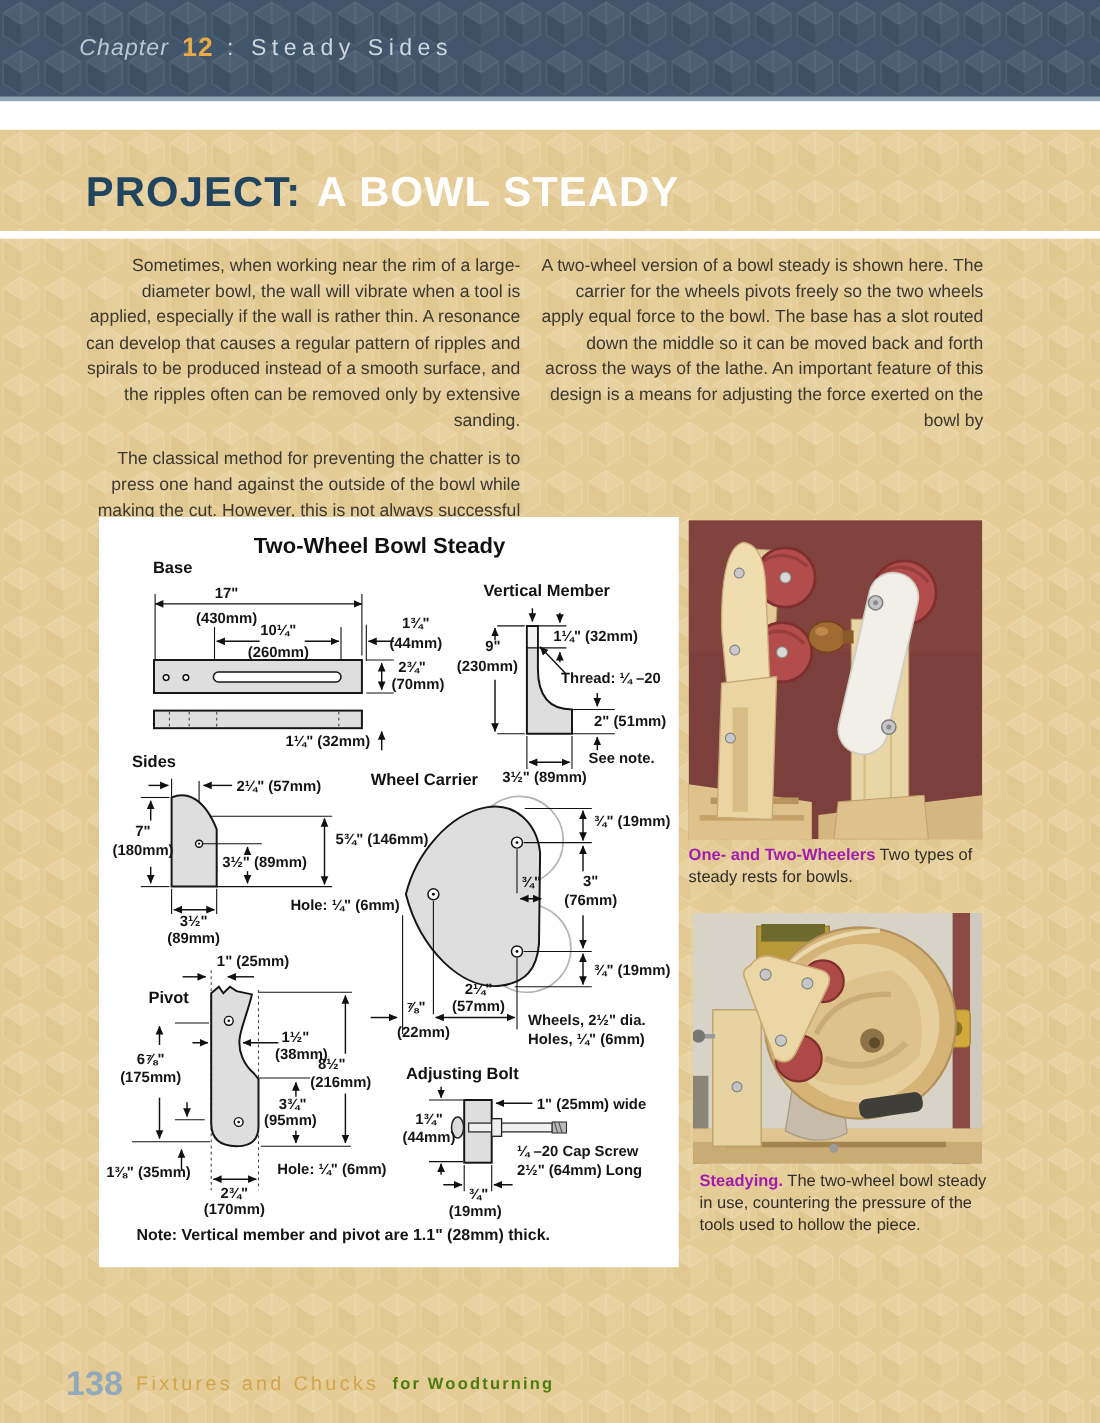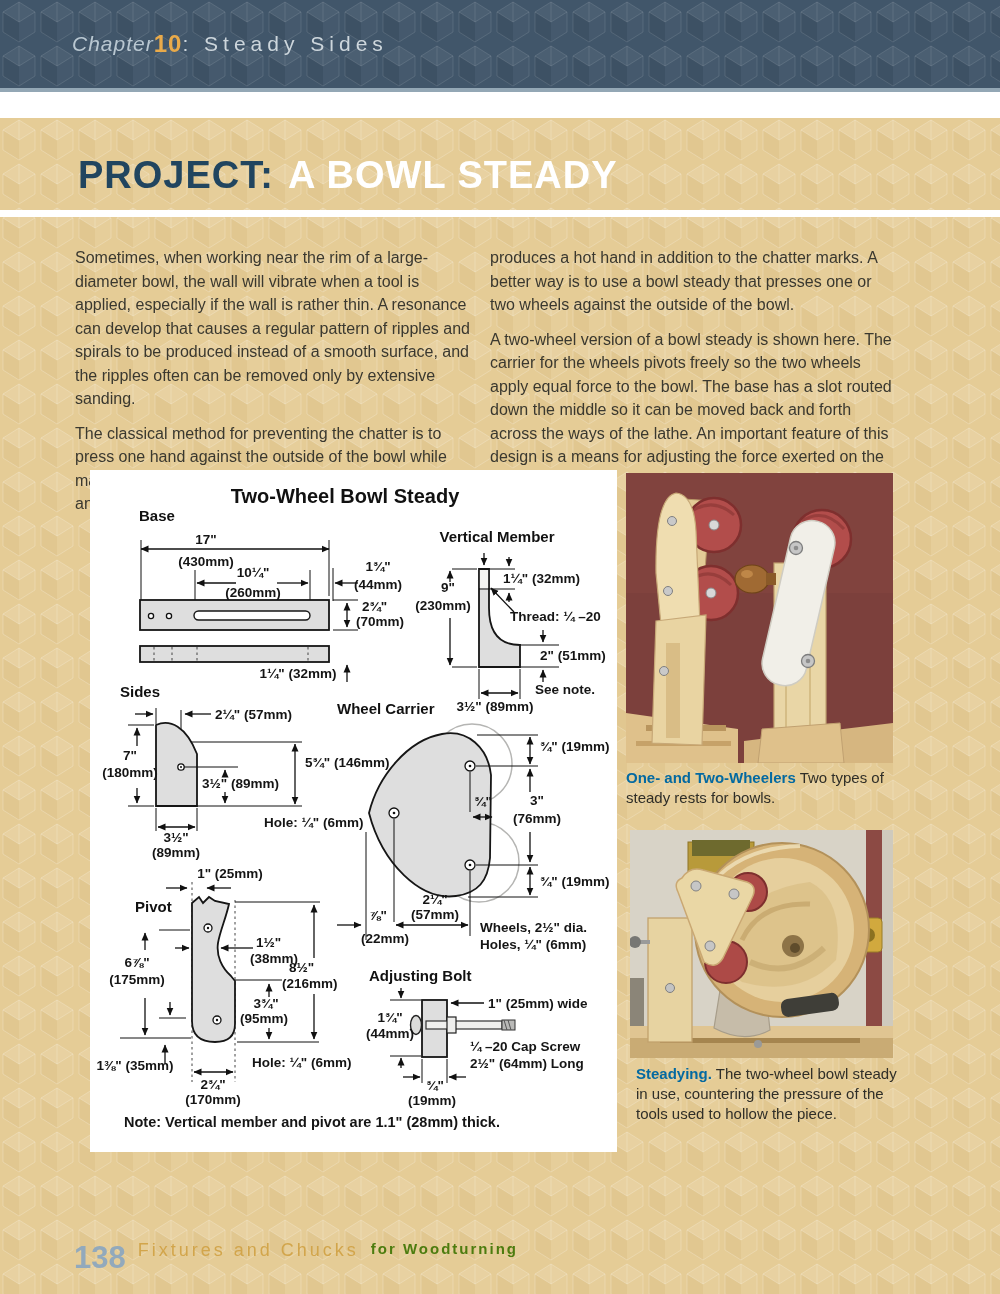--- a/index.html
+++ b/index.html
@@ -2,32 +2,32 @@
 <html><head>
 <meta charset="utf-8">
 <style>
   html,body{margin:0;padding:0;background:#ffffff;}
   .page{position:relative;width:1000px;height:1294px;background:#ffffff;overflow:hidden;
         font-family:"Liberation Sans",sans-serif;}
   
   .header{position:absolute;left:0;top:0;width:1000px;height:88px;background:#41566a;overflow:hidden;}
   .header-strip{position:absolute;left:0;top:88px;width:1000px;height:4px;background:#93a7b5;}
   .bgpat{position:absolute;inset:0;width:100%;height:100%;}
-  .header-text{position:absolute;left:72px;top:0;height:88px;display:flex;align-items:center;gap:0;z-index:2;}
+  .header-text{position:absolute;left:72px;top:0;height:88px;display:flex;align-items:center;gap:12px;z-index:2;}
   .chapter-word{font-style:italic;font-size:21px;color:#b9c7d1;letter-spacing:1px;}
   .chapter-num{font-size:24px;font-weight:bold;color:#e9aa4a;letter-spacing:1px;}
   .chapter-title{font-size:21px;color:#cdd6dc;letter-spacing:5px;}
   
   .tan{position:absolute;left:0;top:118px;width:1000px;height:1188px;background:#e5cc96;overflow:hidden;}
   .project-title{position:absolute;left:78px;top:36px;z-index:2;font-weight:bold;font-size:38px;letter-spacing:1px;white-space:nowrap;}
   .project-label{color:#21455f;margin-right:14px;}
   .project-name{color:#ffffff;}
   .divider{position:absolute;left:0;top:92px;width:1000px;height:7px;background:#ffffff;z-index:2;}
   .columns{position:absolute;left:0;top:112px;width:1000px;z-index:2;}
-  .col{position:absolute;top:16px;font-size:16px;line-height:23.5px;color:#3a382f;}
+  .col{position:absolute;top:0;font-size:16px;line-height:23.5px;color:#3a382f;text-align:right;}
   .col p{margin:0 0 11px 0;}
   .col1{left:75px;width:398px;}
   .col2{left:490px;width:404px;}
   
   .diagram-box{position:absolute;left:78px;top:352px;width:527px;height:682px;background:#ffffff;z-index:3;margin-left:12px;}
   svg text{font-family:"Liberation Sans",sans-serif;}
   .dt{font-size:13.5px;font-weight:600;fill:#151515;}
   .lb{font-size:15px;font-weight:bold;fill:#111111;}
   .tt{font-size:20px;font-weight:bold;fill:#111111;}
   .nt{font-size:14.5px;font-weight:600;fill:#151515;}
@@ -37,23 +37,23 @@
   .part{fill:#dedede;stroke:#161616;stroke-width:1.8;}
   .ghost{fill:none;stroke:#b5b5b3;stroke-width:1.5;}
   .hole{fill:#ffffff;stroke:#111;stroke-width:1.3;}
   
   .photo{position:absolute;z-index:3;}
   .photo1{left:626px;top:355px;width:267px;height:290px;}
   .photo2{left:630px;top:712px;width:263px;height:228px;}
   .caption{position:absolute;z-index:3;font-size:15px;line-height:20px;color:#2f2e28;}
   .caption1{left:626px;top:650px;width:272px;}
   .caption2{left:616px;top:946px;width:268px;margin-left:20px;}
-  .caption b{color:#0369a1;}
+  .caption b{color:#a21caf;}
   
-  .footer{position:absolute;left:60px;top:1240px;display:flex;align-items:flex-start;gap:12px;z-index:2;margin-left:14px;}
+  .footer{position:absolute;left:60px;top:1240px;display:flex;align-items:center;gap:12px;z-index:2;}
   .page-num{font-size:31px;font-weight:bold;color:#92a9bc;}
   .book-title{font-size:18px;font-weight:normal;color:#d2a54b;letter-spacing:3px;}
   .book-sub{font-size:15px;font-weight:bold;color:#4d7c0f;letter-spacing:2px;}
 </style>
 </head>
 <body>
 
 <div class="page">
 
   <div class="header">
@@ -63,21 +63,21 @@
           <polygon points="19,2 35,12 19,22 3,12" fill="rgba(255,255,255,0.05)"></polygon>
           <polygon points="3,12 19,22 19,42 3,32" fill="rgba(0,0,0,0.06)"></polygon>
           <polygon points="35,12 35,32 19,42 19,22" fill="rgba(255,255,255,0.02)"></polygon>
           <path d="M19,2 35,12 35,32 19,42 3,32 3,12 Z M19,2 19,22 M3,12 19,22 M35,12 19,22" fill="none" stroke="rgba(255,255,255,0.10)" stroke-width="1"></path>
         </pattern>
       </defs>
       <rect width="100%" height="100%" fill="url(#cubesH)"></rect>
     </svg>
     <div class="header-text">
       <span class="chapter-word">Chapter</span>
-      <span class="chapter-num">10</span>
+      <span class="chapter-num">12</span>
       <span class="chapter-title">: Steady Sides</span>
     </div>
   </div>
   <div class="header-strip"></div>
 
   <div class="tan">
     <svg class="bgpat">
       <defs>
         <pattern id="cubesT" width="38" height="44" patternUnits="userSpaceOnUse">
           <polygon points="19,2 35,12 19,22 3,12" fill="rgba(255,255,255,0.10)"></polygon>
@@ -93,21 +93,20 @@
       <span class="project-label">PROJECT:</span><span class="project-name">A BOWL STEADY</span>
     </div>
     <div class="divider"></div>
 
     <div class="columns">
       <div class="col col1">
         <p>Sometimes, when working near the rim of a large-diameter bowl, the wall will vibrate when a tool is applied, especially if the wall is rather thin. A resonance can develop that causes a regular pattern of ripples and spirals to be produced instead of a smooth surface, and the ripples often can be removed only by extensive sanding.</p>
         <p>The classical method for preventing the chatter is to press one hand against the outside of the bowl while making the cut. However, this is not always successful and often</p>
       </div>
       <div class="col col2">
-        <p>produces a hot hand in addition to the chatter marks. A better way is to use a bowl steady that presses one or two wheels against the outside of the bowl.</p>
         <p>A two-wheel version of a bowl steady is shown here. The carrier for the wheels pivots freely so the two wheels apply equal force to the bowl. The base has a slot routed down the middle so it can be moved back and forth across the ways of the lathe. An important feature of this design is a means for adjusting the force exerted on the bowl by</p>
       </div>
     </div>
 
     <div class="diagram-box">
       <svg viewBox="0 0 527 682" width="527" height="682">
         <defs>
           <marker id="mA" markerWidth="9" markerHeight="9" refX="7.5" refY="4" orient="auto" markerUnits="userSpaceOnUse">
             <path d="M0,0.5 L8,4 L0,7.5 Z" fill="#111"></path>
           </marker>

